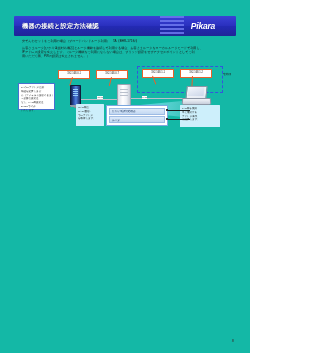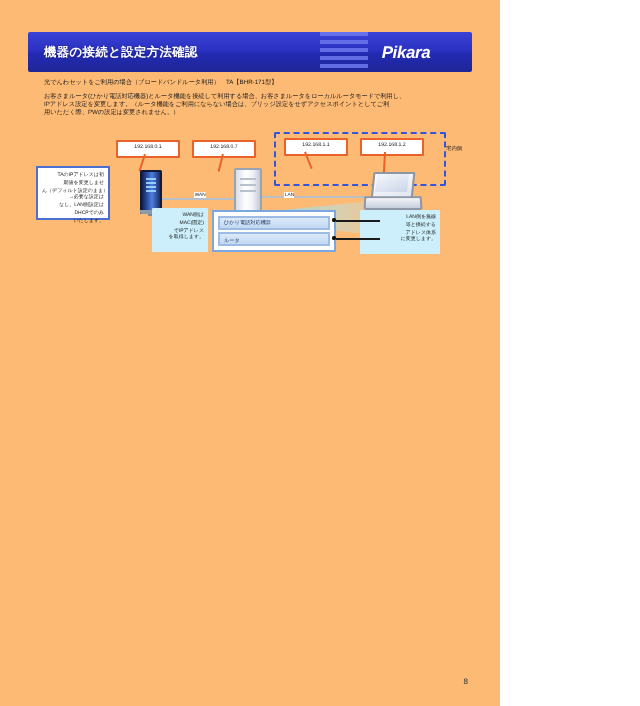--- a/index.html
+++ b/index.html
@@ -1,21 +1,21 @@
 <!DOCTYPE html>
 <html><head>
 <meta charset="utf-8">
 <style>
   html,body{margin:0;padding:0;}
   body{
     width:250px;height:353px;background:#ffffff;
     font-family:"Liberation Sans",sans-serif;
     overflow:hidden;position:relative;
   }
-  .page{position:relative;width:250px;height:353px;background:#fdba74;text-align:right;}
+  .page{position:relative;width:250px;height:353px;background:#14b8a6;}
 
   
   .header{
     position:absolute;left:14px;top:16px;width:222px;height:20px;
     background:linear-gradient(180deg,#3a42d6 0%,#2a30bf 48%,#232ab4 52%,#1f2697 100%);
     border-radius:1px;
     display:flex;align-items:center;justify-content:space-between;
     overflow:hidden;
   }
   .header-title{

